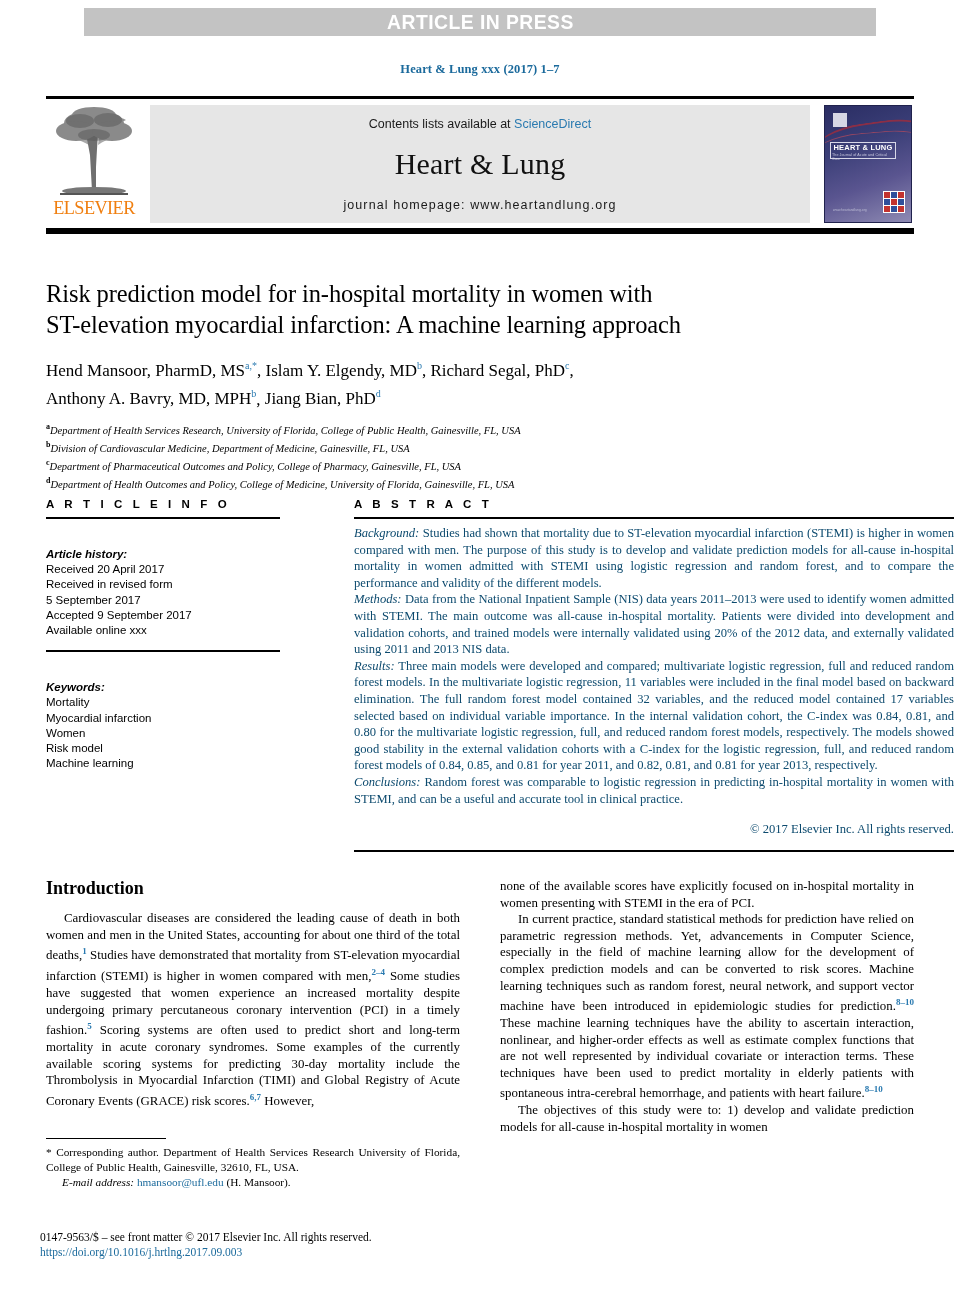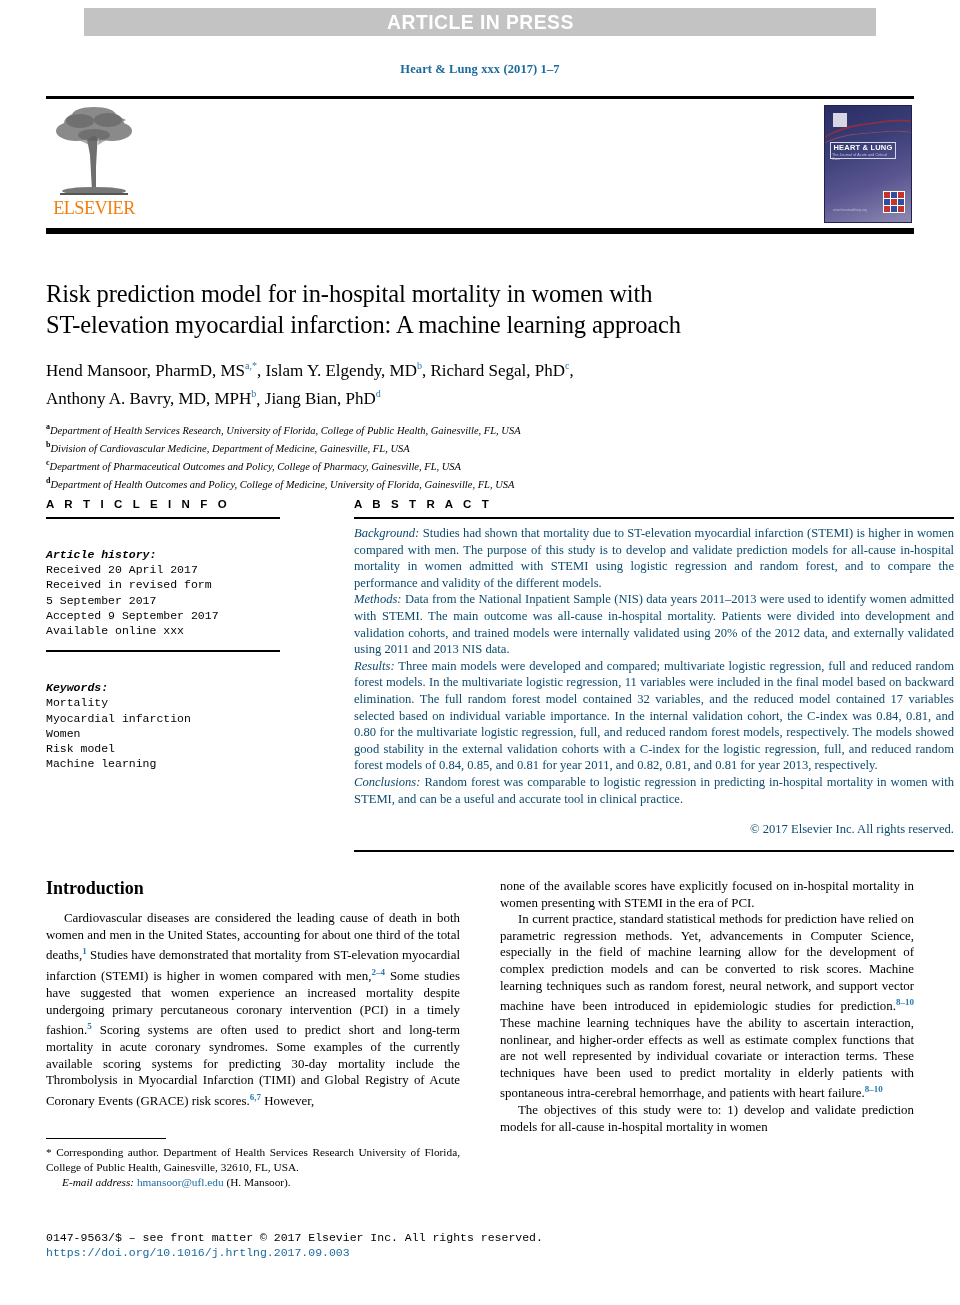--- a/index.html
+++ b/index.html
@@ -274,21 +274,21 @@
   }
   .col-left { width: 268px; flex: 0 0 268px; }
   .col-right { width: 600px; flex: 0 0 600px; }
   .hr-thin {
     height: 2px;
     background: #000;
     margin-top: 7px;
     margin-bottom: 6px;
   }
   .info-body {
-    font-family: Liberation Mono, monospace;
+    font-family: Liberation Sans, sans-serif;
     font-size: 11.5px;
     line-height: 15.2px;
     margin-top: 28px;
   }
   .info-body .it { font-style: italic; font-weight: bold; }
   .kw-sep {
     height: 2px;
     background: #000;
     margin-top: 12px;
     margin-bottom: 6px;
@@ -364,24 +364,24 @@
     font-family: "Liberation Serif", serif;
     font-size: 11.3px;
     line-height: 14.6px;
     text-align: justify;
     margin: 0;
   }
   .email-label { font-style: italic; }
   .link-blue { color: #1b6a9c; text-decoration: none; }
   .imprint {
     position: absolute;
-    left: 46px;
+    left: 40px;
     top: 1230px;
     width: 500px;
-    font-family: Liberation Mono, monospace;
+    font-family: Liberation Serif, serif;
     font-size: 11.5px;
     line-height: 15px;
   }
   .imprint .doi { color: #1b6a9c; }
 </style>
 </head>
 <body>
 
 <div class="page">
 
@@ -413,20 +413,27 @@
           <ellipse cx="30" cy="16" rx="14" ry="7"></ellipse>
           <ellipse cx="58" cy="15" rx="14" ry="7"></ellipse>
           <ellipse cx="44" cy="30" rx="16" ry="6"></ellipse>
         </g>
         <ellipse cx="44" cy="86" rx="32" ry="4" fill="#777"></ellipse>
         <rect x="10" y="88" width="68" height="2" fill="#555"></rect>
       </svg>
       <div class="elsevier-word">ELSEVIER</div>
     </div>
 
+    <div class="jbox">
+      <div class="contents-line">
+        <span>Contents lists available at </span><span class="sciencedirect">ScienceDirect</span>
+      </div>
+      <div class="journal-title">Heart &amp; Lung</div>
+      <div class="homepage">journal homepage: www.heartandlung.org</div>
+    </div>
 
     <div class="cover-thumb">
       <div class="cover-swoosh"></div>
       <div class="cover-swoosh2"></div>
       <div class="cover-smalllogo"></div>
       <div class="cover-titlebar"></div>
       <div class="cover-title">HEART &amp; LUNG</div>
       <div class="cover-sub">The Journal of Acute and Critical Care</div>
       <div class="cover-url">www.heartandlung.org</div>
       <div class="cover-mosaic">

